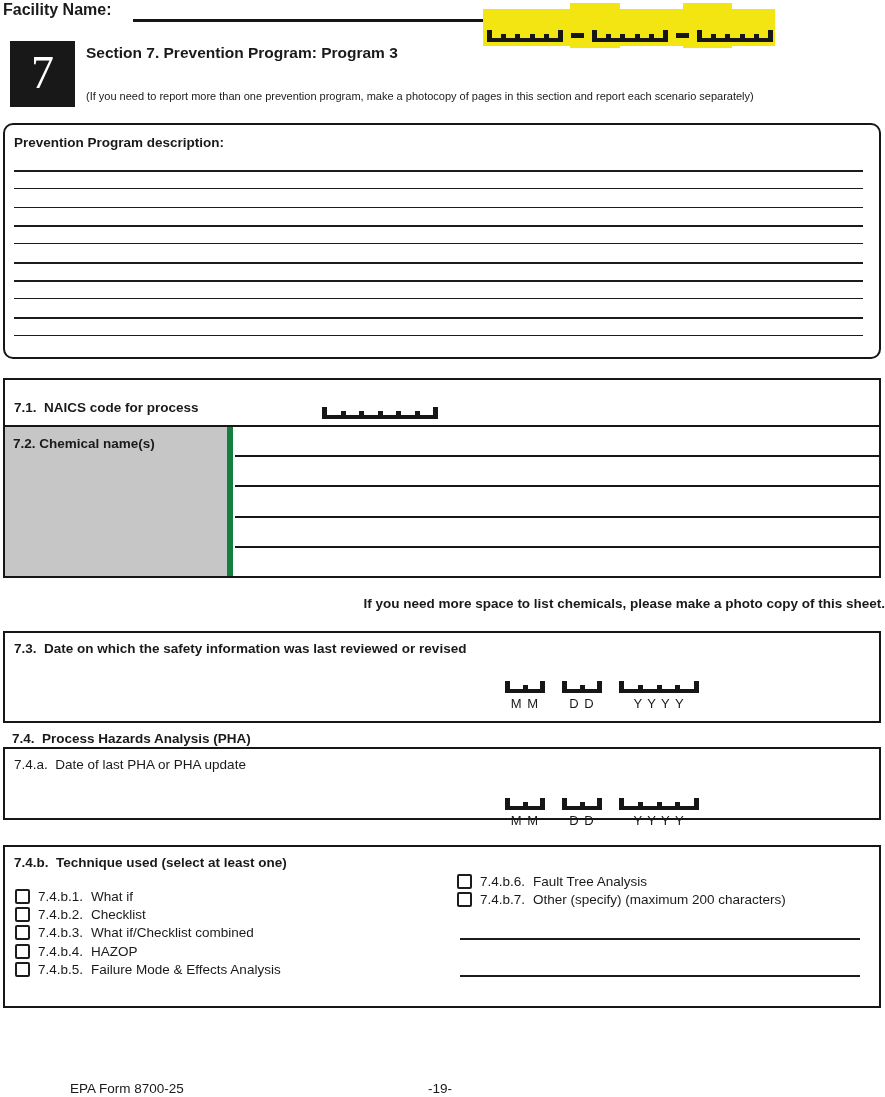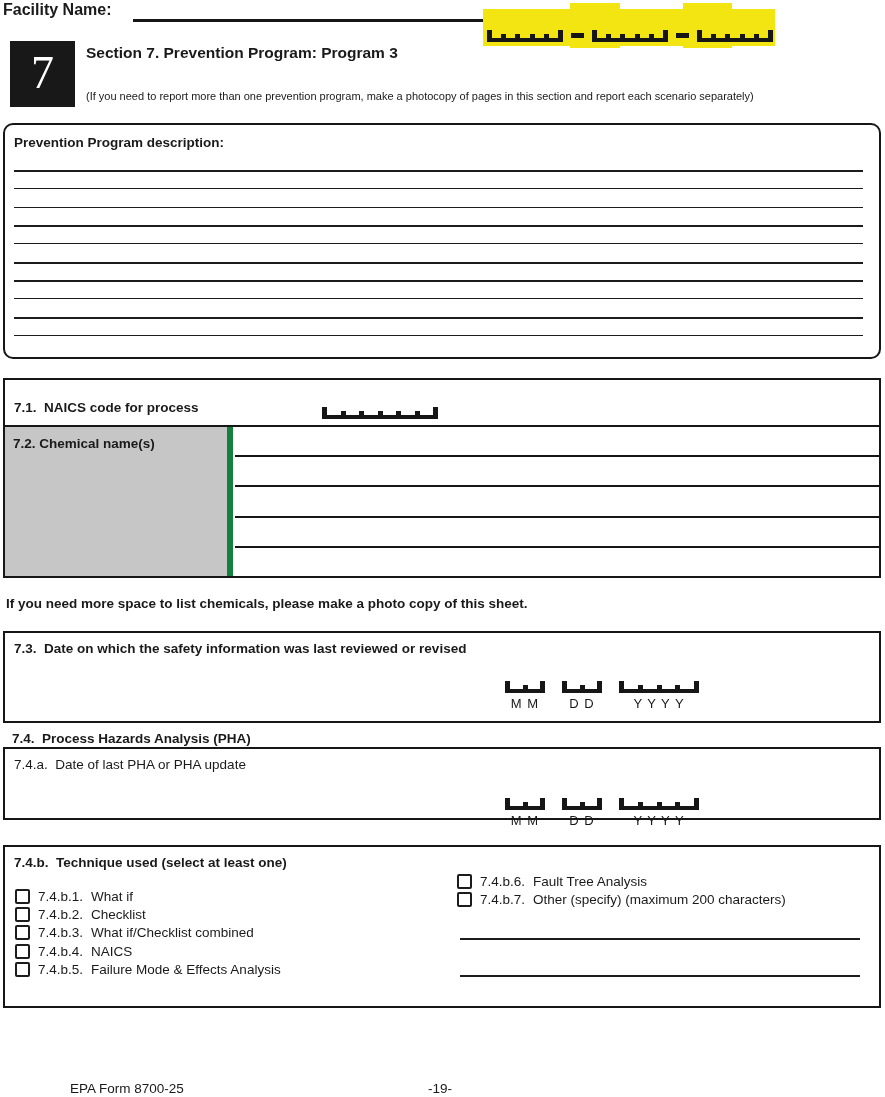--- a/index.html
+++ b/index.html
@@ -49,21 +49,21 @@
   .q71-label{left:9px;top:20px;font-size:13.5px;font-weight:bold;}
   .naics-comb{left:317px;top:24px;width:116px;}
   .tbl-div{left:0;right:0;top:45px;height:2px;background:#161616;position:absolute;}
   .gray-cell{position:absolute;left:0;top:47px;bottom:0;width:228px;background:#C6C6C6;
     border-right:6px solid #15803d;font-size:13.5px;font-weight:bold;line-height:1.35;
     padding:8px 0 0 8px;box-sizing:border-box;}
   .chem-rows{position:absolute;left:230px;top:47px;right:0;bottom:0;display:flex;flex-direction:column;}
   .chem-row{flex:1;border-bottom:2px solid #161616;}
   .chem-row:last-child{border-bottom:none;}
 
-  .chem-note{left:0;right:0;top:596px;text-align:left;font-size:13.5px;font-weight:bold;margin-left:6px;}
+  .chem-note{left:0;right:0;top:596px;text-align:right;font-size:13.5px;font-weight:bold;margin-left:6px;}
 
   .q73-box{left:3px;top:631px;width:878px;height:92px;}
   .q74a-box{left:3px;top:747px;width:878px;height:73px;}
   .box-label{position:absolute;left:9px;top:8px;font-size:13.5px;}
   .dates{position:absolute;left:500px;display:flex;align-items:flex-end;gap:17px;}
   .q73-box .dates{top:45px;}
   .q74a-box .dates{top:46px;}
   .dg{display:flex;flex-direction:column;align-items:center;}
   .dg .comb{width:100%;}
   .dg.w2{width:40px;}
@@ -281,21 +281,21 @@
       <span class="opt-label">Checklist</span>
     </div>
     <div class="opt" style="left:10px;top:78px">
       <span class="cbx"></span>
       <span>7.4.b.3.</span>
       <span class="opt-label">What if/Checklist combined</span>
     </div>
     <div class="opt" style="left:10px;top:97px">
       <span class="cbx"></span>
       <span>7.4.b.4.</span>
-      <span class="opt-label">NAICS</span>
+      <span class="opt-label">HAZOP</span>
     </div>
     <div class="opt" style="left:10px;top:115px">
       <span class="cbx"></span>
       <span>7.4.b.5.</span>
       <span class="opt-label">Failure Mode &amp; Effects Analysis</span>
     </div>
 
     <div class="opt" style="left:452px;top:27px">
       <span class="cbx"></span>
       <span>7.4.b.6.</span>

